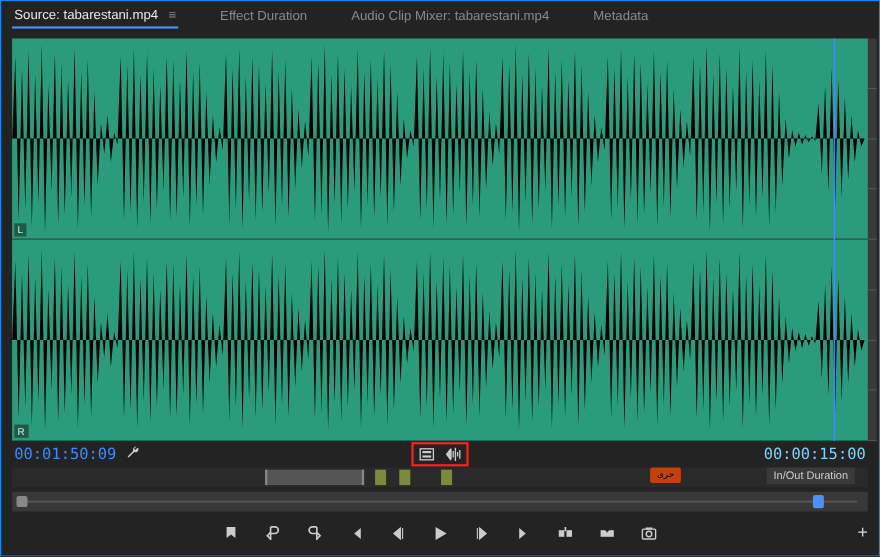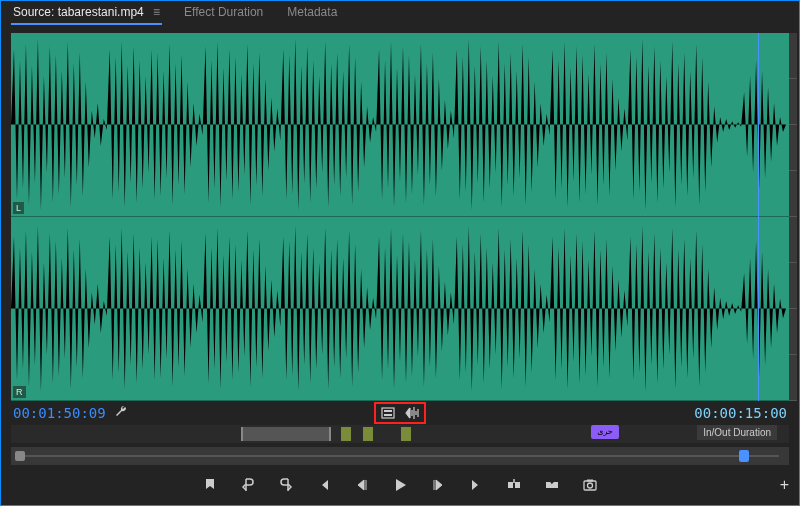--- a/index.html
+++ b/index.html
@@ -16,22 +16,23 @@
     width: 800px;
     height: 506px;
     background: #232323;
     border: 1px solid #0a8cff;
     display: flex;
     flex-direction: column;
   }
   .tabs {
     height: 24px;
     display: flex;
-    padding: 0 10px;
-    gap: 20px;
+    align-items: center;
+    padding: 13px 10px;
+    gap: 36px;
     background: #232323;
   }
   .tab {
     color: #8a8a8a;
     font-size: 12px;
     padding: 4px 2px;
     cursor: pointer;
   }
   .tab.active {
     color: #e8e8e8;
@@ -153,21 +154,21 @@
     top: 2px;
     width: 10px;
     height: 14px;
     background: #7a8c3a;
   }
   .red-marker {
     position: absolute;
     top: 0px;
     width: 28px;
     height: 14px;
-    background: #8b5cf6;
+    background: #c2410c;
     color: #000;
     font-size: 8px;
     text-align: center;
     line-height: 14px;
     border-radius: 2px;
   }
   .duration-badge {
     position: absolute;
     right: 12px;
     top: 0;
@@ -240,20 +241,21 @@
 <body>
 
 <div class="panel">
 
   <div class="tabs">
     <span class="tab active">
       <span>Source: tabarestani.mp4</span>
       <span class="menu-icon">≡</span>
     </span>
     <span class="tab">Effect Duration</span>
+    <span class="tab">Audio Clip Mixer: tabarestani.mp4</span>
     <span class="tab">Metadata</span>
   </div>
 
   <div class="waveform-area">
     <div class="channel">
       <svg class="wave-svg" viewBox="0 0 780 170" preserveAspectRatio="none">
         <path d="M0,85 L3,15 L6,155 L9,25 L12,145 L15,10 L18,160 L21,30 L24,140 L27,5 L30,165 L33,40 L36,130 L39,12 L42,158 L45,20 L48,150 L51,35 L54,135 L57,8 L60,162 L63,28 L66,142 L69,18 L72,152 L75,45 L78,125 L81,72 L84,98 L87,65 L90,105 L93,80 L96,90 L99,15 L102,155 L105,22 L108,148 L111,8 L114,162 L117,30 L120,140 L123,12 L126,158 L129,25 L132,145 L135,40 L138,130 L141,15 L144,155 L147,18 L150,152 L153,35 L156,135 L159,10 L162,160 L165,28 L168,142 L171,20 L174,150 L177,45 L180,125 L183,65 L186,105 L189,75 L192,95 L195,12 L198,158 L201,25 L204,145 L207,8 L210,162 L213,32 L216,138 L219,15 L222,155 L225,22 L228,148 L231,38 L234,132 L237,10 L240,160 L243,28 L246,142 L249,18 L252,152 L255,42 L258,128 L261,60 L264,110 L267,70 L270,100 L273,15 L276,155 L279,20 L282,150 L285,5 L288,165 L291,30 L294,140 L297,12 L300,158 L303,25 L306,145 L309,40 L312,130 L315,8 L318,162 L321,28 L324,142 L327,18 L330,152 L333,35 L336,135 L339,10 L342,160 L345,22 L348,148 L351,45 L354,125 L357,68 L360,102 L363,78 L366,92 L369,15 L372,155 L375,25 L378,145 L381,8 L384,162 L387,32 L390,138 L393,12 L396,158 L399,20 L402,150 L405,38 L408,132 L411,10 L414,160 L417,28 L420,142 L423,18 L426,152 L429,42 L432,128 L435,62 L438,108 L441,72 L444,98 L447,15 L450,155 L453,22 L456,148 L459,5 L462,165 L465,30 L468,140 L471,12 L474,158 L477,25 L480,145 L483,40 L486,130 L489,8 L492,162 L495,28 L498,142 L501,18 L504,152 L507,35 L510,135 L513,10 L516,160 L519,22 L522,148 L525,45 L528,125 L531,65 L534,105 L537,75 L540,95 L543,15 L546,155 L549,25 L552,145 L555,8 L558,162 L561,32 L564,138 L567,12 L570,158 L573,20 L576,150 L579,38 L582,132 L585,10 L588,160 L591,28 L594,142 L597,18 L600,152 L603,42 L606,128 L609,60 L612,110 L615,70 L618,100 L621,15 L624,155 L627,22 L630,148 L633,5 L636,165 L639,30 L642,140 L645,12 L648,158 L651,25 L654,145 L657,40 L660,130 L663,8 L666,162 L669,28 L672,142 L675,18 L678,152 L681,35 L684,135 L687,10 L690,160 L693,22 L696,148 L699,45 L702,125 L705,68 L708,102 L711,78 L714,92 L717,80 L720,90 L723,82 L726,88 L729,83 L732,87 L735,55 L738,115 L741,40 L744,130 L747,25 L750,145 L753,35 L756,135 L759,50 L762,120 L765,65 L768,105 L771,78 L774,92 L777,85 L780,85 Z"></path>
       </svg>
       <span class="channel-label">L</span>
     </div>

